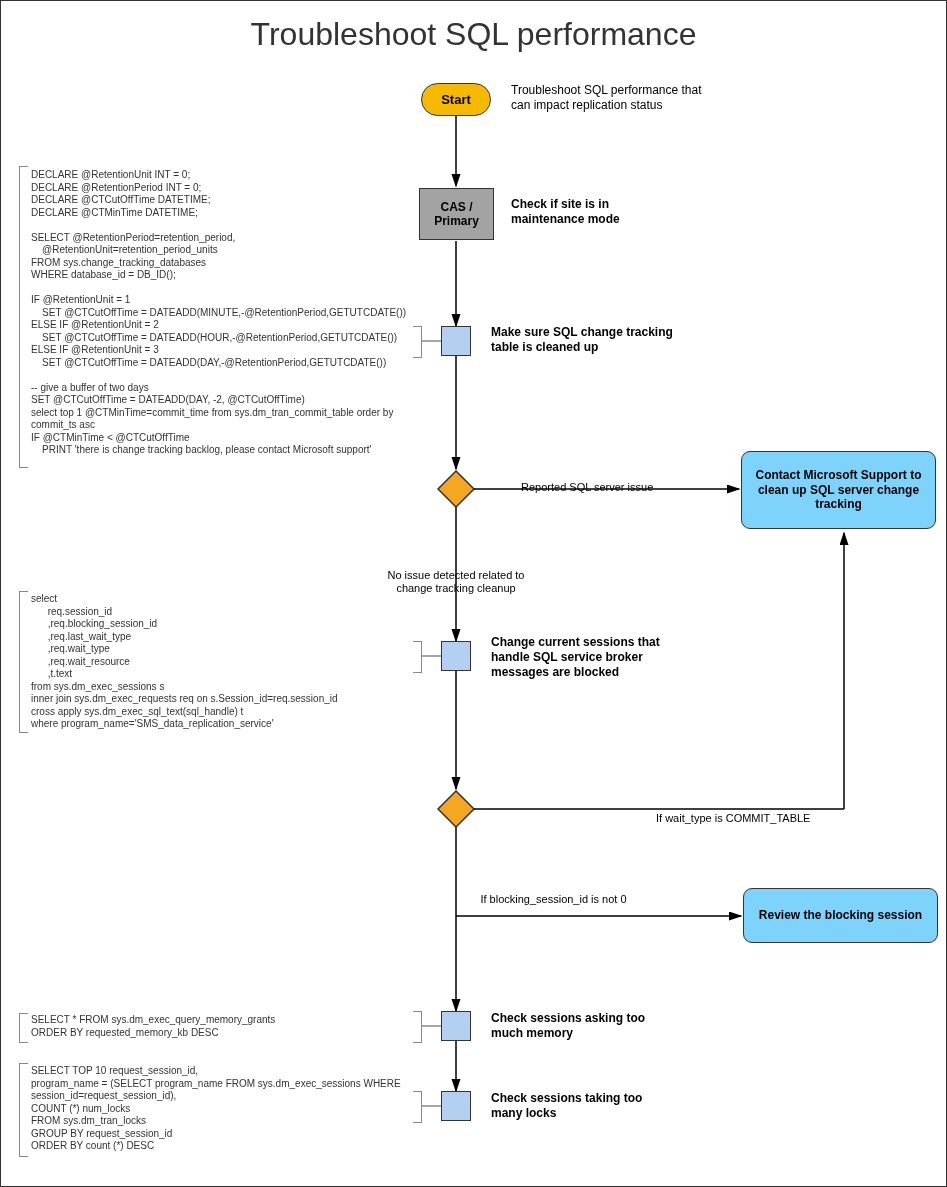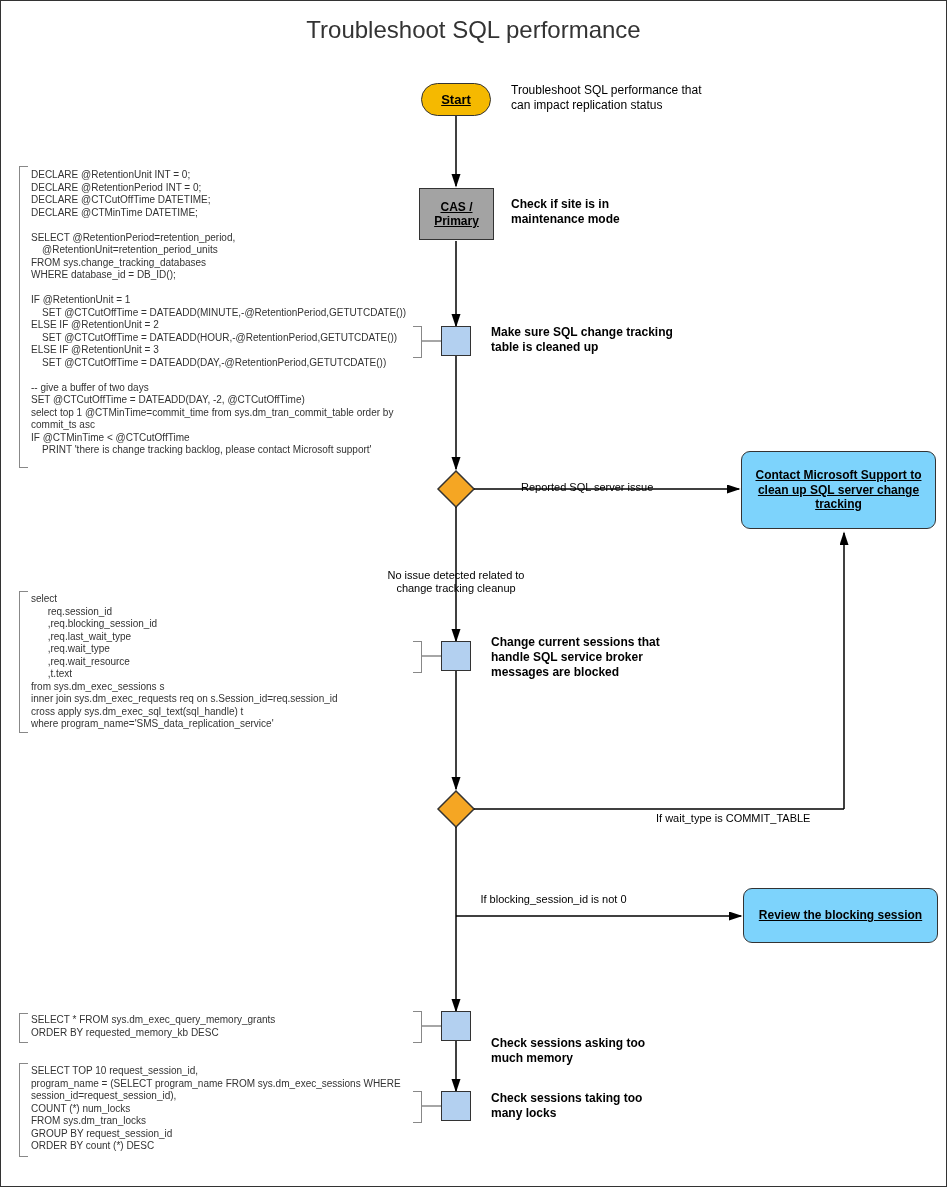--- a/index.html
+++ b/index.html
@@ -14,39 +14,38 @@
     height: 1187px;
     background: #ffffff;
     border: 1px solid #333;
     box-sizing: border-box;
   }
   .title {
     position: absolute;
     top: 15px;
     width: 100%;
     text-align: center;
-    font-size: 24px;
+    font-size: 32px;
     color: #333;
   }
   svg {
     position: absolute;
     top: 0; left: 0;
   }
   .node {
     position: absolute;
     font-size: 12px;
     color: #000;
     text-align: center;
     box-sizing: border-box;
     display: flex;
     align-items: center;
     justify-content: center;
     padding: 4px 6px;
     line-height: 1.2;
-    text-decoration: underline;
   }
   .start-node {
     background: #f5b900;
     border: 1.5px solid #333;
     border-radius: 999px;
     font-weight: bold;
     font-size: 13px;
   }
   .process-node {
     background: #a3a3a3;
@@ -205,21 +204,21 @@
 inner join sys.dm_exec_requests req on s.Session_id=req.session_id
 cross apply sys.dm_exec_sql_text(sql_handle) t
 where program_name='SMS_data_replication_service'</div>
 
   <div class="edge-label" style="left:655px; top:800px;margin-top:11px;">If wait_type is COMMIT_TABLE</div>
   <div class="edge-label" style="left:475px; top:892px; width:155px;">If blocking_session_id is not 0</div>
 
   <div class="node terminal-node" style="left:742px; top:887px; width:195px; height:55px;">Review the blocking session</div>
 
   <div class="node small-box" style="left:440px; top:1010px; width:30px; height:30px;"></div>
-  <div class="label bold" style="left:490px; top:1035px; width:180px;">Check sessions asking too much memory</div>
+  <div class="label bold" style="left:490px; top:1010px; width:180px;">Check sessions asking too much memory</div>
 
   <div class="bracket" style="left:18px; top:1012px; height:28px;"></div>
   <div class="bracket-right" style="left:412px; top:1010px; height:30px;"></div>
   <div class="code-block" style="left:30px; top:1013px;">SELECT * FROM sys.dm_exec_query_memory_grants
 ORDER BY requested_memory_kb DESC</div>
 
   <div class="node small-box" style="left:440px; top:1090px; width:30px; height:30px;"></div>
   <div class="label bold" style="left:490px; top:1090px; width:180px;">Check sessions taking too many locks</div>
 
   <div class="bracket" style="left:18px; top:1062px; height:92px;"></div>

